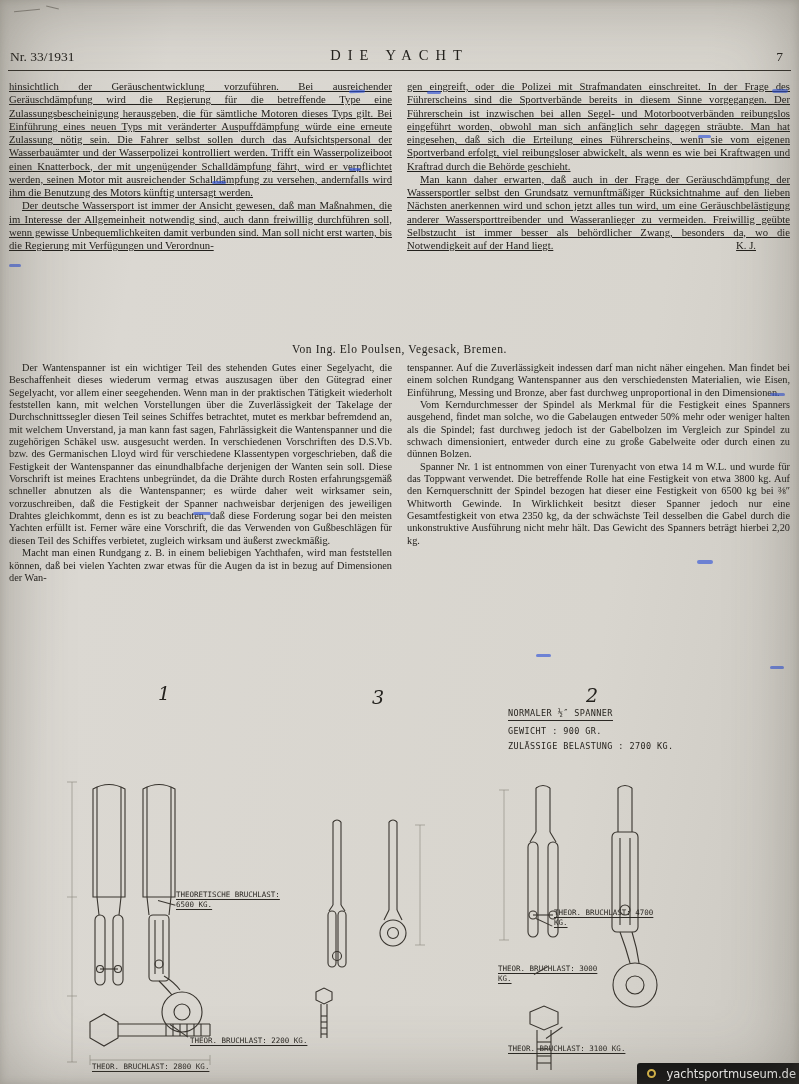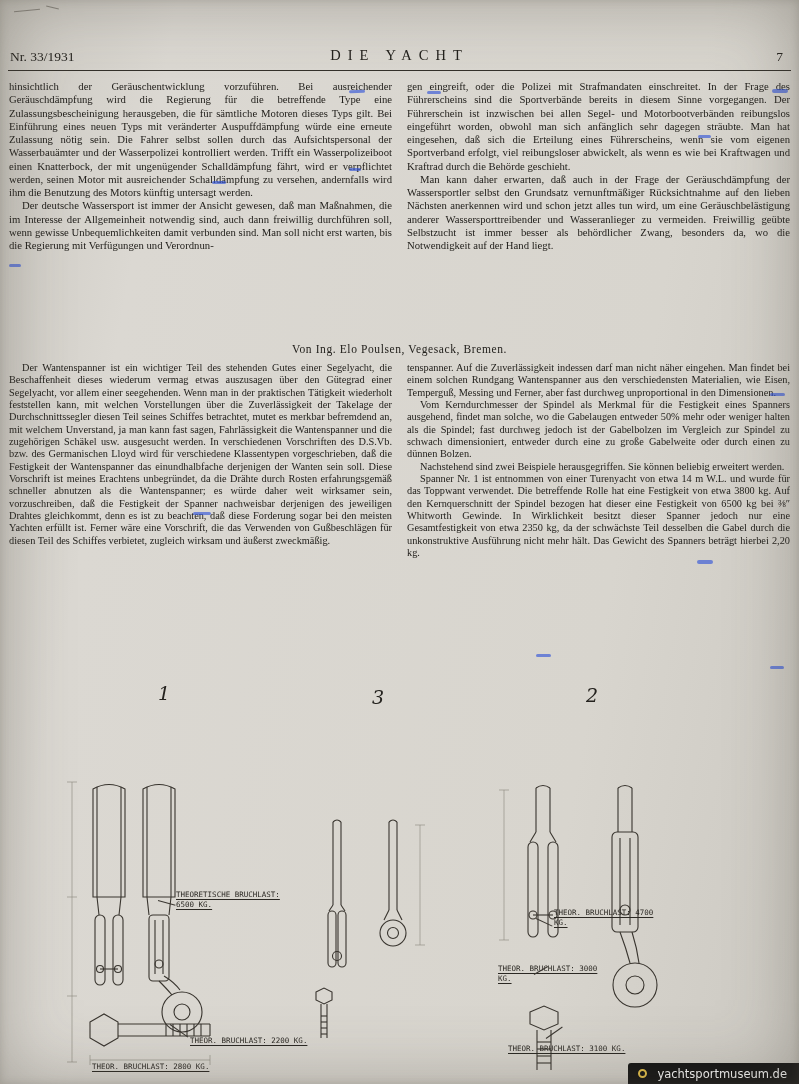--- a/index.html
+++ b/index.html
@@ -12,21 +12,21 @@
     box-shadow:inset 0 0 70px rgba(82,76,66,.38), inset 0 0 8px rgba(82,76,66,.22);}
   
   .hdr-issue{position:absolute;top:49px;left:10px;font-size:13.5px;}
   .hdr-mast{position:absolute;top:47px;left:0;width:100%;text-align:center;font-size:14.5px;letter-spacing:7px;}
   .hdr-page{position:absolute;top:49px;right:16px;font-size:13.5px;}
   .rule{position:absolute;top:70px;left:8px;right:8px;border-top:1.6px solid #34312b;}
   
   .cols{position:absolute;left:9px;right:9px;display:flex;gap:15px;}
   .col{flex:1;overflow:hidden;}
   .cols p{margin:0;text-align:justify;hyphens:auto;}
-  .intro{top:80px;height:228px;}
+  .intro{top:80px;height:228px;text-decoration:underline;}
   .intro p{font-size:10.7px;line-height:1.24;}
   .article-cols{top:362px;height:302px;}
   .article-cols p{font-size:10.3px;line-height:1.2;}
   .ind{text-indent:13px;}
   .sig{text-align:right;padding-right:34px;margin-top:-13.2px;font-size:10.7px;}
   
   .title{position:absolute;top:304px;left:0;width:100%;text-align:center;font-size:27px;font-weight:bold;letter-spacing:.5px;}
   .byline{position:absolute;top:343px;left:0;width:100%;text-align:center;font-size:11.5px;letter-spacing:.6px;}
   
   .figures{position:absolute;top:668px;left:0;right:0;height:416px;}
@@ -37,21 +37,21 @@
   .fig-ann{position:absolute;font-family:"DejaVu Sans Mono",monospace;font-size:7.5px;line-height:1.35;color:#2b2823;text-decoration:underline;text-underline-offset:2px;}
   .leader{position:absolute;border-top:1px solid #3a3630;transform-origin:left center;}
   .drawing{position:absolute;}
   .drawing svg{stroke:#38342e;fill:none;stroke-width:1.1;}
   .faint{stroke:#8a867c;stroke-width:.6;}
   
   .mark{position:absolute;background:#2b4fd8;opacity:.62;border-radius:2px;}
   .pencil{position:absolute;border-top:1.2px solid rgba(70,65,58,.5);}
   
   .watermark{position:absolute;right:0;bottom:0;height:21px;background:#141414;color:#fafafa;
-    display:flex;align-items:center;gap:10px;padding:0 12px 0 10px;
+    display:flex;align-items:center;gap:10px;padding:0 3px 0 10px;
     font-family:"DejaVu Sans",sans-serif;font-size:11.5px;border-top-left-radius:3px;}
   .wm-dot{width:9px;height:9px;border-radius:50%;border:2px solid #e6c14a;box-sizing:border-box;}
 </style>
 </head>
 <body>
 
 <div class="page">
 
   <div class="pencil" style="left:14px;top:10px;width:26px;transform:rotate(-6deg);"></div>
   <div class="pencil" style="left:46px;top:7px;width:13px;transform:rotate(14deg);"></div>
@@ -62,43 +62,49 @@
   <div class="rule"></div>
 
   <div class="cols intro">
     <div class="col">
       <p>hinsichtlich der Geräuschentwicklung vorzuführen. Bei ausreichender Geräuschdämpfung wird die Regierung für die betreffende Type eine Zulassungsbescheinigung herausgeben, die für sämtliche Motoren dieses Typs gilt. Bei Einführung eines neuen Typs mit veränderter Auspuffdämpfung würde eine erneute Zulassung nötig sein. Die Fahrer selbst sollen durch das Aufsichtspersonal der Wasserbauämter und der Wasserpolizei kontrolliert werden. Trifft ein Wasserpolizeiboot einen Knatterbock, der mit ungenügender Schalldämpfung fährt, wird er verpflichtet werden, seinen Motor mit ausreichender Schalldämpfung zu versehen, andernfalls wird ihm die Benutzung des Motors künftig untersagt werden.</p>
       <p class="ind">Der deutsche Wassersport ist immer der Ansicht gewesen, daß man Maßnahmen, die im Interesse der Allgemeinheit notwendig sind, auch dann freiwillig durchführen soll, wenn gewisse Unbequemlichkeiten damit verbunden sind. Man soll nicht erst warten, bis die Regierung mit Verfügungen und Verordnun-</p>
     </div>
     <div class="col">
       <p>gen eingreift, oder die Polizei mit Strafmandaten einschreitet. In der Frage des Führerscheins sind die Sportverbände bereits in diesem Sinne vorgegangen. Der Führerschein ist inzwischen bei allen Segel- und Motorbootverbänden reibungslos eingeführt worden, obwohl man sich anfänglich sehr dagegen sträubte. Man hat eingesehen, daß sich die Erteilung eines Führerscheins, wenn sie vom eigenen Sportverband erfolgt, viel reibungsloser abwickelt, als wenn es wie bei Kraftwagen und Kraftrad durch die Behörde geschieht.</p>
       <p class="ind">Man kann daher erwarten, daß auch in der Frage der Geräuschdämpfung der Wassersportler selbst den Grundsatz vernunftmäßiger Rücksichtnahme auf den lieben Nächsten anerkennen wird und schon jetzt alles tun wird, um eine Geräuschbelästigung anderer Wassersporttreibender und Wasseranlieger zu vermeiden. Freiwillig geübte Selbstzucht ist immer besser als behördlicher Zwang, besonders da, wo die Notwendigkeit auf der Hand liegt.</p>
+      <div class="sig">K. J.</div>
     </div>
   </div>
 
   <div class="byline">Von Ing. Elo Poulsen, Vegesack, Bremen.</div>
 
   <div class="cols article-cols">
     <div class="col">
       <p class="ind">Der Wantenspanner ist ein wichtiger Teil des stehenden Gutes einer Segelyacht, die Beschaffenheit dieses wiederum vermag etwas auszusagen über den Gütegrad einer Segelyacht, vor allem einer seegehenden. Wenn man in der praktischen Tätigkeit wiederholt feststellen kann, mit welchen Vorstellungen über die Zuverlässigkeit der Takelage der Durchschnittssegler diesen Teil seines Schiffes betrachtet, mutet es merkbar befremdend an, mit welchem Unverstand, ja man kann fast sagen, Fahrlässigkeit die Wantenspanner und die zugehörigen Schäkel usw. ausgesucht werden. In verschiedenen Vorschriften des D.S.Vb. bzw. des Germanischen Lloyd wird für verschiedene Klassentypen vorgeschrieben, daß die Festigkeit der Wantenspanner das einundhalbfache derjenigen der Wanten sein soll. Diese Vorschrift ist meines Erachtens unbegründet, da die Drähte durch Rosten erfahrungsgemäß schneller abnutzen als die Wantenspanner; es würde daher weit wirksamer sein, vorzuschreiben, daß die Festigkeit der Spanner nachweisbar derjenigen des jeweiligen Drahtes gleichkommt, denn es ist zu beachten, daß diese Forderung sogar bei den meisten Yachten erfüllt ist. Ferner wäre eine Vorschrift, die das Verwenden von Gußbeschlägen für diesen Teil des Schiffes verbietet, zugleich wirksam und äußerst zweckmäßig.</p>
-    </div>
-    <div class="col">
-      <p>tenspanner. Auf die Zuverlässigkeit indessen darf man nicht näher eingehen. Man findet bei einem solchen Rundgang Wantenspanner aus den verschiedensten Materialien, wie Eisen, Temperguß, Messing und Ferner, aber fast durchweg unproportional in den Dimensionen.</p>
+      <p class="ind">Macht man einen Rundgang z. B. in einem beliebigen Yachthafen, wird man feststellen können, daß bei vielen Yachten zwar etwas für die Augen da ist in bezug auf Dimensionen der Wan-</p>
+    </div>
+    <div class="col">
+      <p>tenspanner. Auf die Zuverlässigkeit indessen darf man nicht näher eingehen. Man findet bei einem solchen Rundgang Wantenspanner aus den verschiedensten Materialien, wie Eisen, Einführung, Messing und Bronze, aber fast durchweg unproportional in den Dimensionen.</p>
       <p class="ind">Vom Kerndurchmesser der Spindel als Merkmal für die Festigkeit eines Spanners ausgehend, findet man solche, wo die Gabelaugen entweder 50% mehr oder weniger halten als die Spindel; fast durchweg jedoch ist der Gabelbolzen im Vergleich zur Spindel zu schwach dimensioniert, entweder durch eine zu große Gabelweite oder durch einen zu dünnen Bolzen.</p>
-      <p class="ind">Nachstehend sind zwei Beispiele herausgegriffen. Sie können beliebig erweitert werden.</p>
       <p class="ind">Spanner Nr. 1 ist entnommen von einer Turenyacht von etwa 14 m W.L. und wurde für das Toppwant verwendet. Die betreffende Rolle hat eine Festigkeit von etwa 3800 kg. Auf den Kernquerschnitt der Spindel bezogen hat dieser eine Festigkeit von 6500 kg bei ⅜″ Whitworth Gewinde. In Wirklichkeit besitzt dieser Spanner jedoch nur eine Gesamtfestigkeit von etwa 2350 kg, da der schwächste Teil desselben die Gabel durch die unkonstruktive Ausführung nicht mehr hält. Das Gewicht des Spanners beträgt hierbei 2,20 kg.</p>
     </div>
   </div>
 
   <div class="figures">
 
     <div class="fig-num" style="left:158px;top:14px;">1</div>
     <div class="fig-num" style="left:372px;top:18px;">3</div>
     <div class="fig-num" style="left:586px;top:16px;">2</div>
 
+    <div class="fig-head" style="left:508px;top:40px;width:186px;">
+      <div class="t">NORMALER ½″ SPANNER</div>
+      <div class="w">GEWICHT : 900 GR.</div>
+      <div class="l">ZULÄSSIGE BELASTUNG : 2700 KG.</div>
+    </div>
 
     <div class="drawing" style="left:60px;top:96px;width:200px;height:308px;">
       <svg viewBox="0 0 200 308" width="200" height="308">
         <g class="faint">
           <line x1="12" y1="18" x2="12" y2="298"></line>
           <line x1="7" y1="18" x2="17" y2="18"></line>
             <line x1="7" y1="133" x2="17" y2="133"></line>
           <line x1="7" y1="232" x2="17" y2="232"></line>
             <line x1="7" y1="298" x2="17" y2="298"></line>
           <line x1="30" y1="296" x2="150" y2="296"></line>

